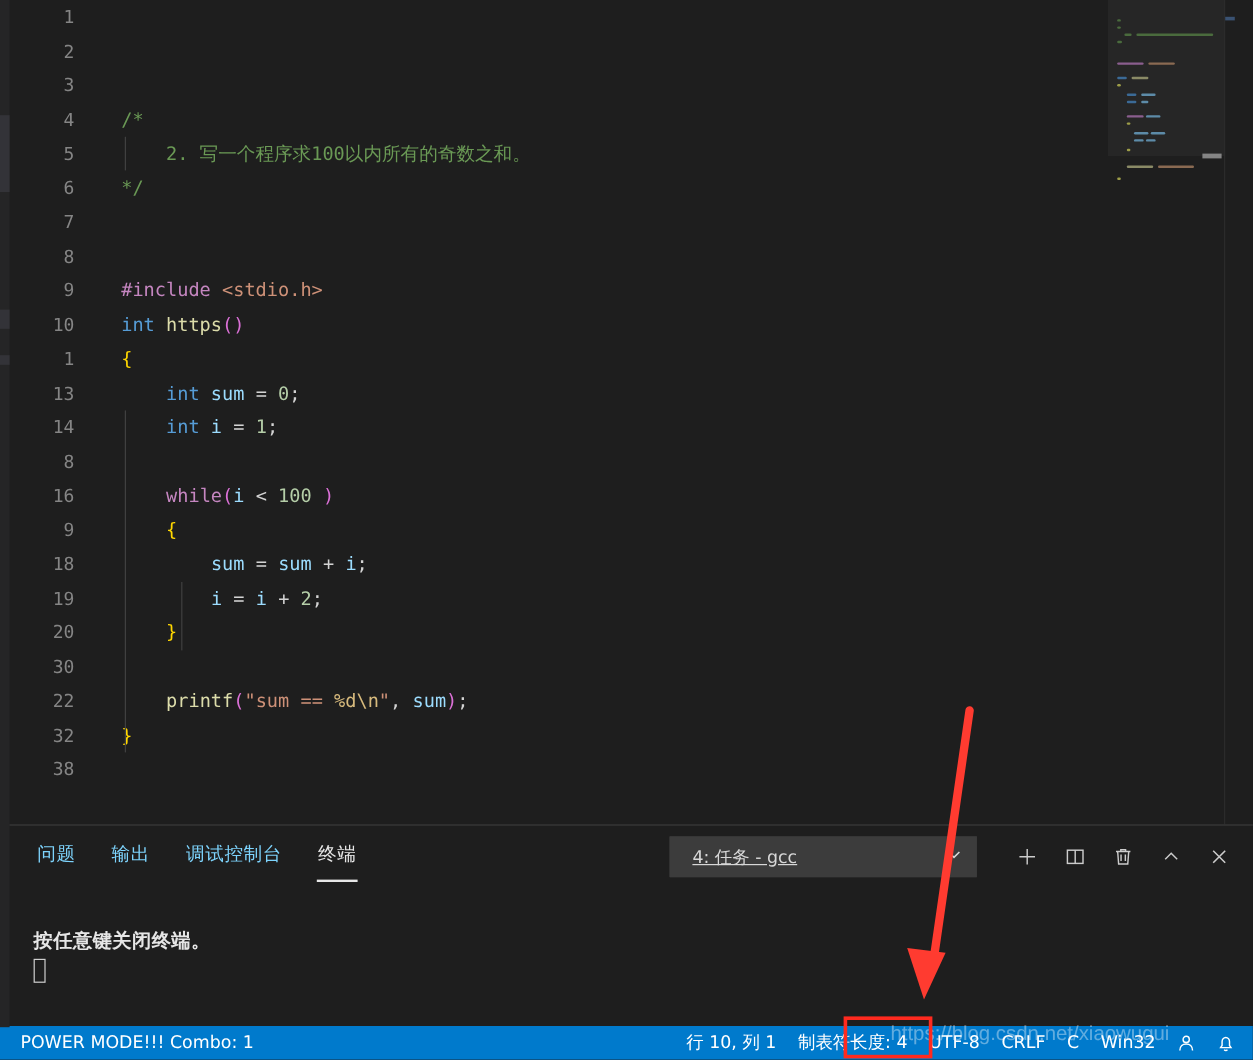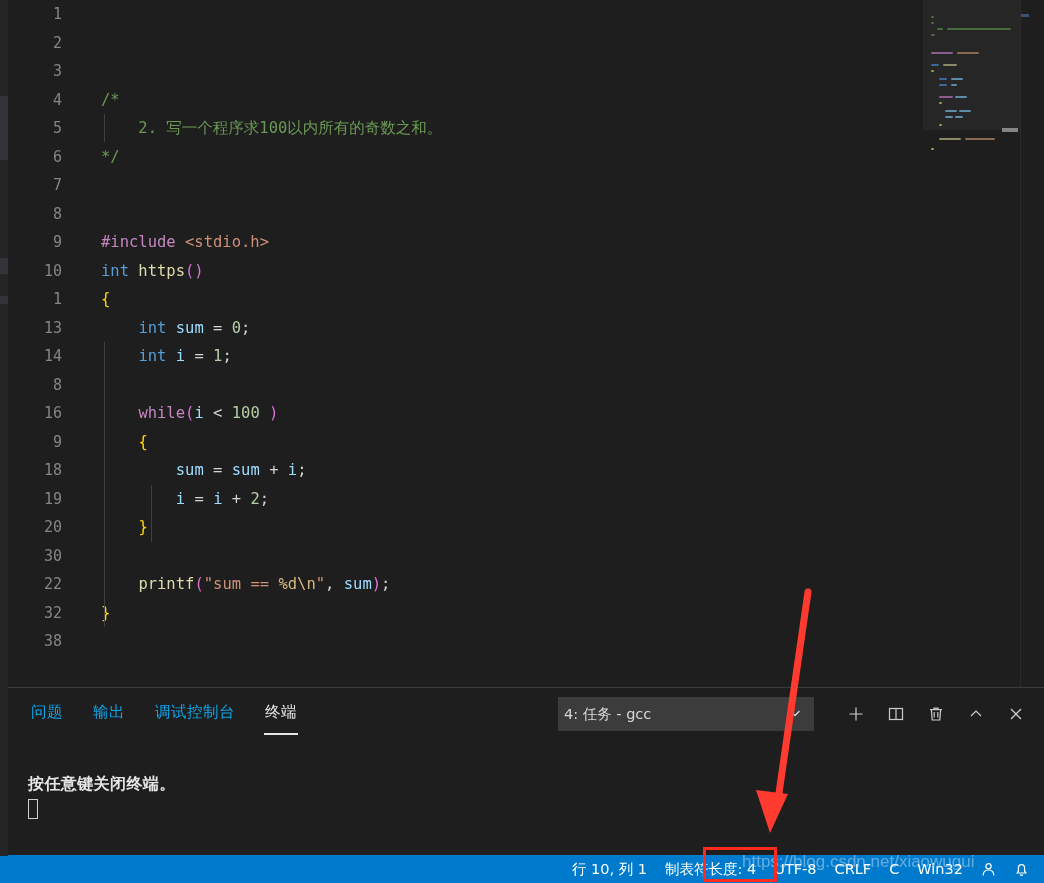--- a/index.html
+++ b/index.html
@@ -171,21 +171,21 @@
   }
   .panel-tabs {
     display: flex;
     align-items: center;
     gap: 28px;
     padding-left: 30px;
   }
   .panel-tab {
     position: relative;
     font-size: 15.5px;
-    color: #0ea5e9;
+    color: #7dd3fc;
     letter-spacing: .5px;
     padding: 6px 1px 9px 1px;
     cursor: pointer;
     font-family: "DejaVu Sans", "Liberation Sans", sans-serif;
   }
   .panel-tab.active { color: #e7e7e7; }
   .panel-tab.active::after {
     content: "";
     position: absolute;
     left: 0; right: 0;
@@ -206,25 +206,26 @@
   .term-select {
     width: 256px;
     height: 34px;
     background: #3c3c3c;
     border: 1px solid #3c3c3c;
     color: #d8d8d8;
     font-size: 14.5px;
     display: flex;
     align-items: center;
     justify-content: space-between;
-    padding: 0 10px 0 5px;
+    padding: 0 10px 0 18px;
     box-sizing: border-box;
     margin-right: 22px;
     cursor: pointer;
     font-family: "DejaVu Sans", "Liberation Sans", sans-serif;
+    text-decoration: underline;
   }
   .icon-btn {
     width: 40px;
     height: 36px;
     display: flex;
     align-items: center;
     justify-content: center;
     color: #cccccc;
     cursor: pointer;
   }
@@ -449,20 +450,23 @@
       </div>
     </div>
 
     <div class="terminal-body">
       <div class="term-line">按任意键关闭终端。</div>
       <div class="term-cursor"></div>
     </div>
   </div>
 
   <div class="statusbar">
+    <div class="sb-left">
+      <div class="sb-item static">POWER MODE!!! Combo: 1</div>
+    </div>
     <div class="sb-right">
       <div class="sb-item">行 10, 列 1</div>
       <div class="sb-item">制表符长度: 4</div>
       <div class="sb-item">UTF-8</div>
       <div class="sb-item">CRLF</div>
       <div class="sb-item">C</div>
       <div class="sb-item">Win32</div>
       <div class="sb-icon">
         <svg width="17" height="17" viewBox="0 0 17 17" fill="none" stroke="#ffffff" stroke-width="1.2">
           <circle cx="8.5" cy="5.2" r="2.6"></circle>

